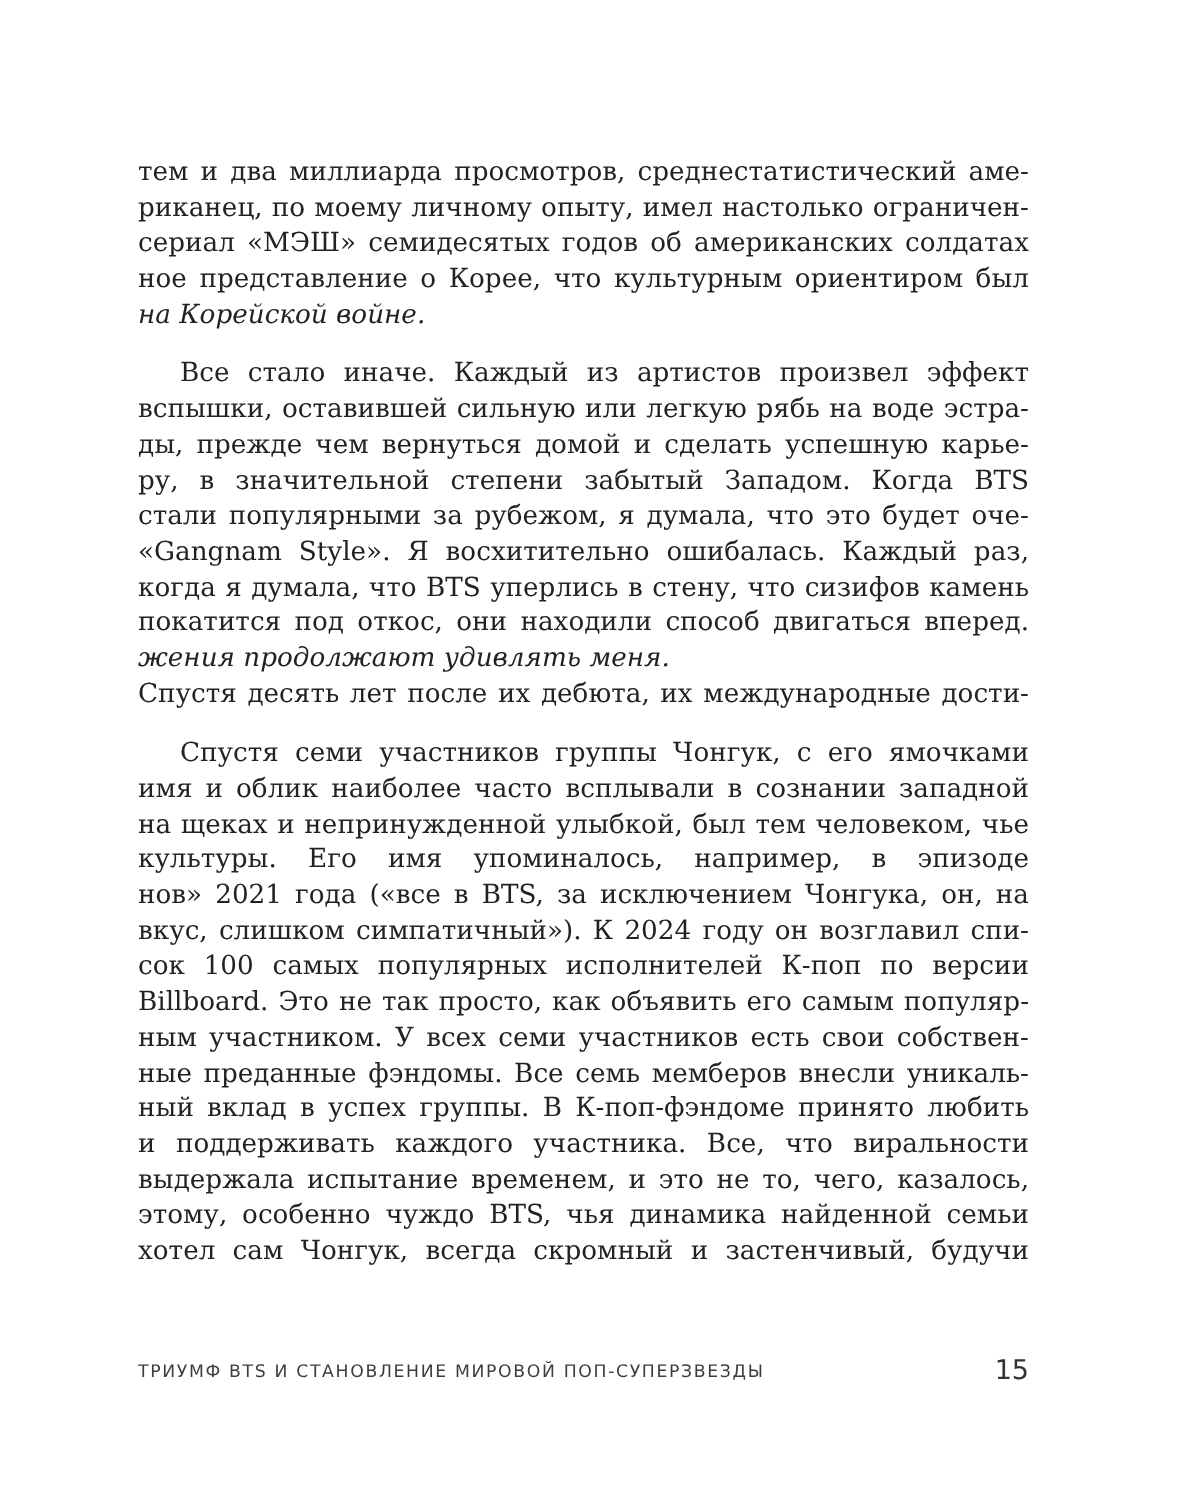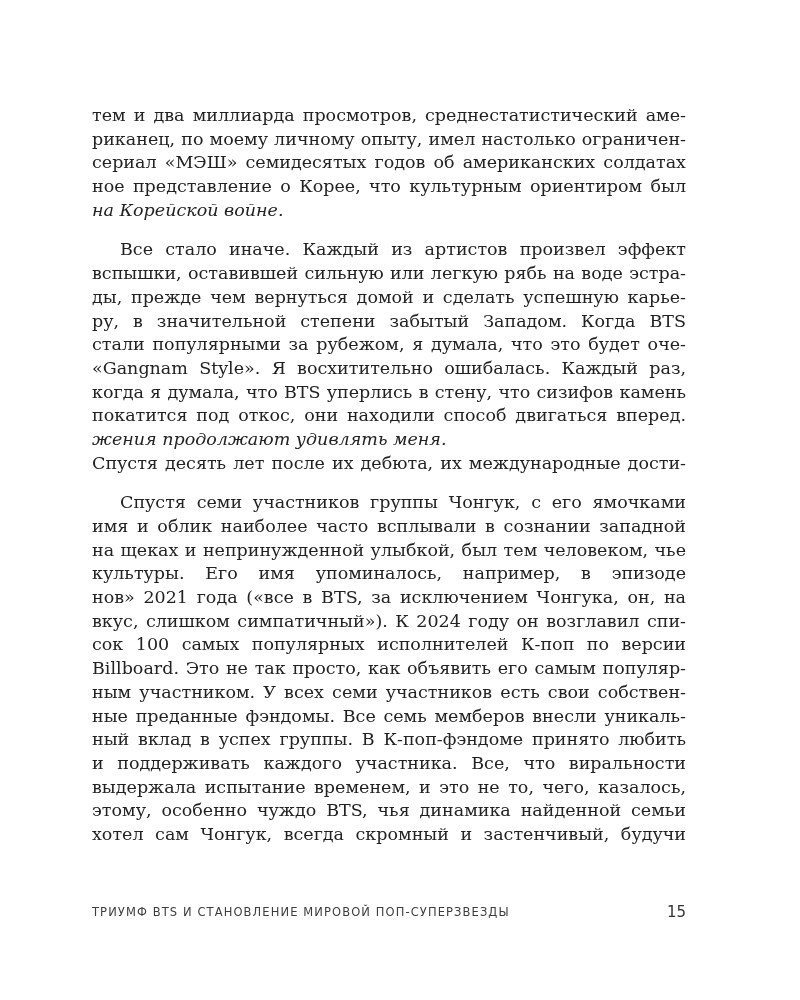--- a/index.html
+++ b/index.html
@@ -41,21 +41,21 @@
     align-items: center;
   }
   .footer-title {
     font-family: "DejaVu Sans", "Liberation Sans", sans-serif;
     font-size: 11.5px;
     letter-spacing: 1.1px;
     color: #3d3d3d;
   }
   .page-number {
     font-family: "DejaVu Sans", "Liberation Sans", sans-serif;
-    font-size: 15px;
+    font-size: 18px;
     color: #333333;
   }
 </style>
 </head>
 <body>
 
 <div class="book-page">
   <div class="page-body">
       <div class="paragraph">
         <div class="line">тем и два миллиарда просмотров, среднестатистический аме-</div>

